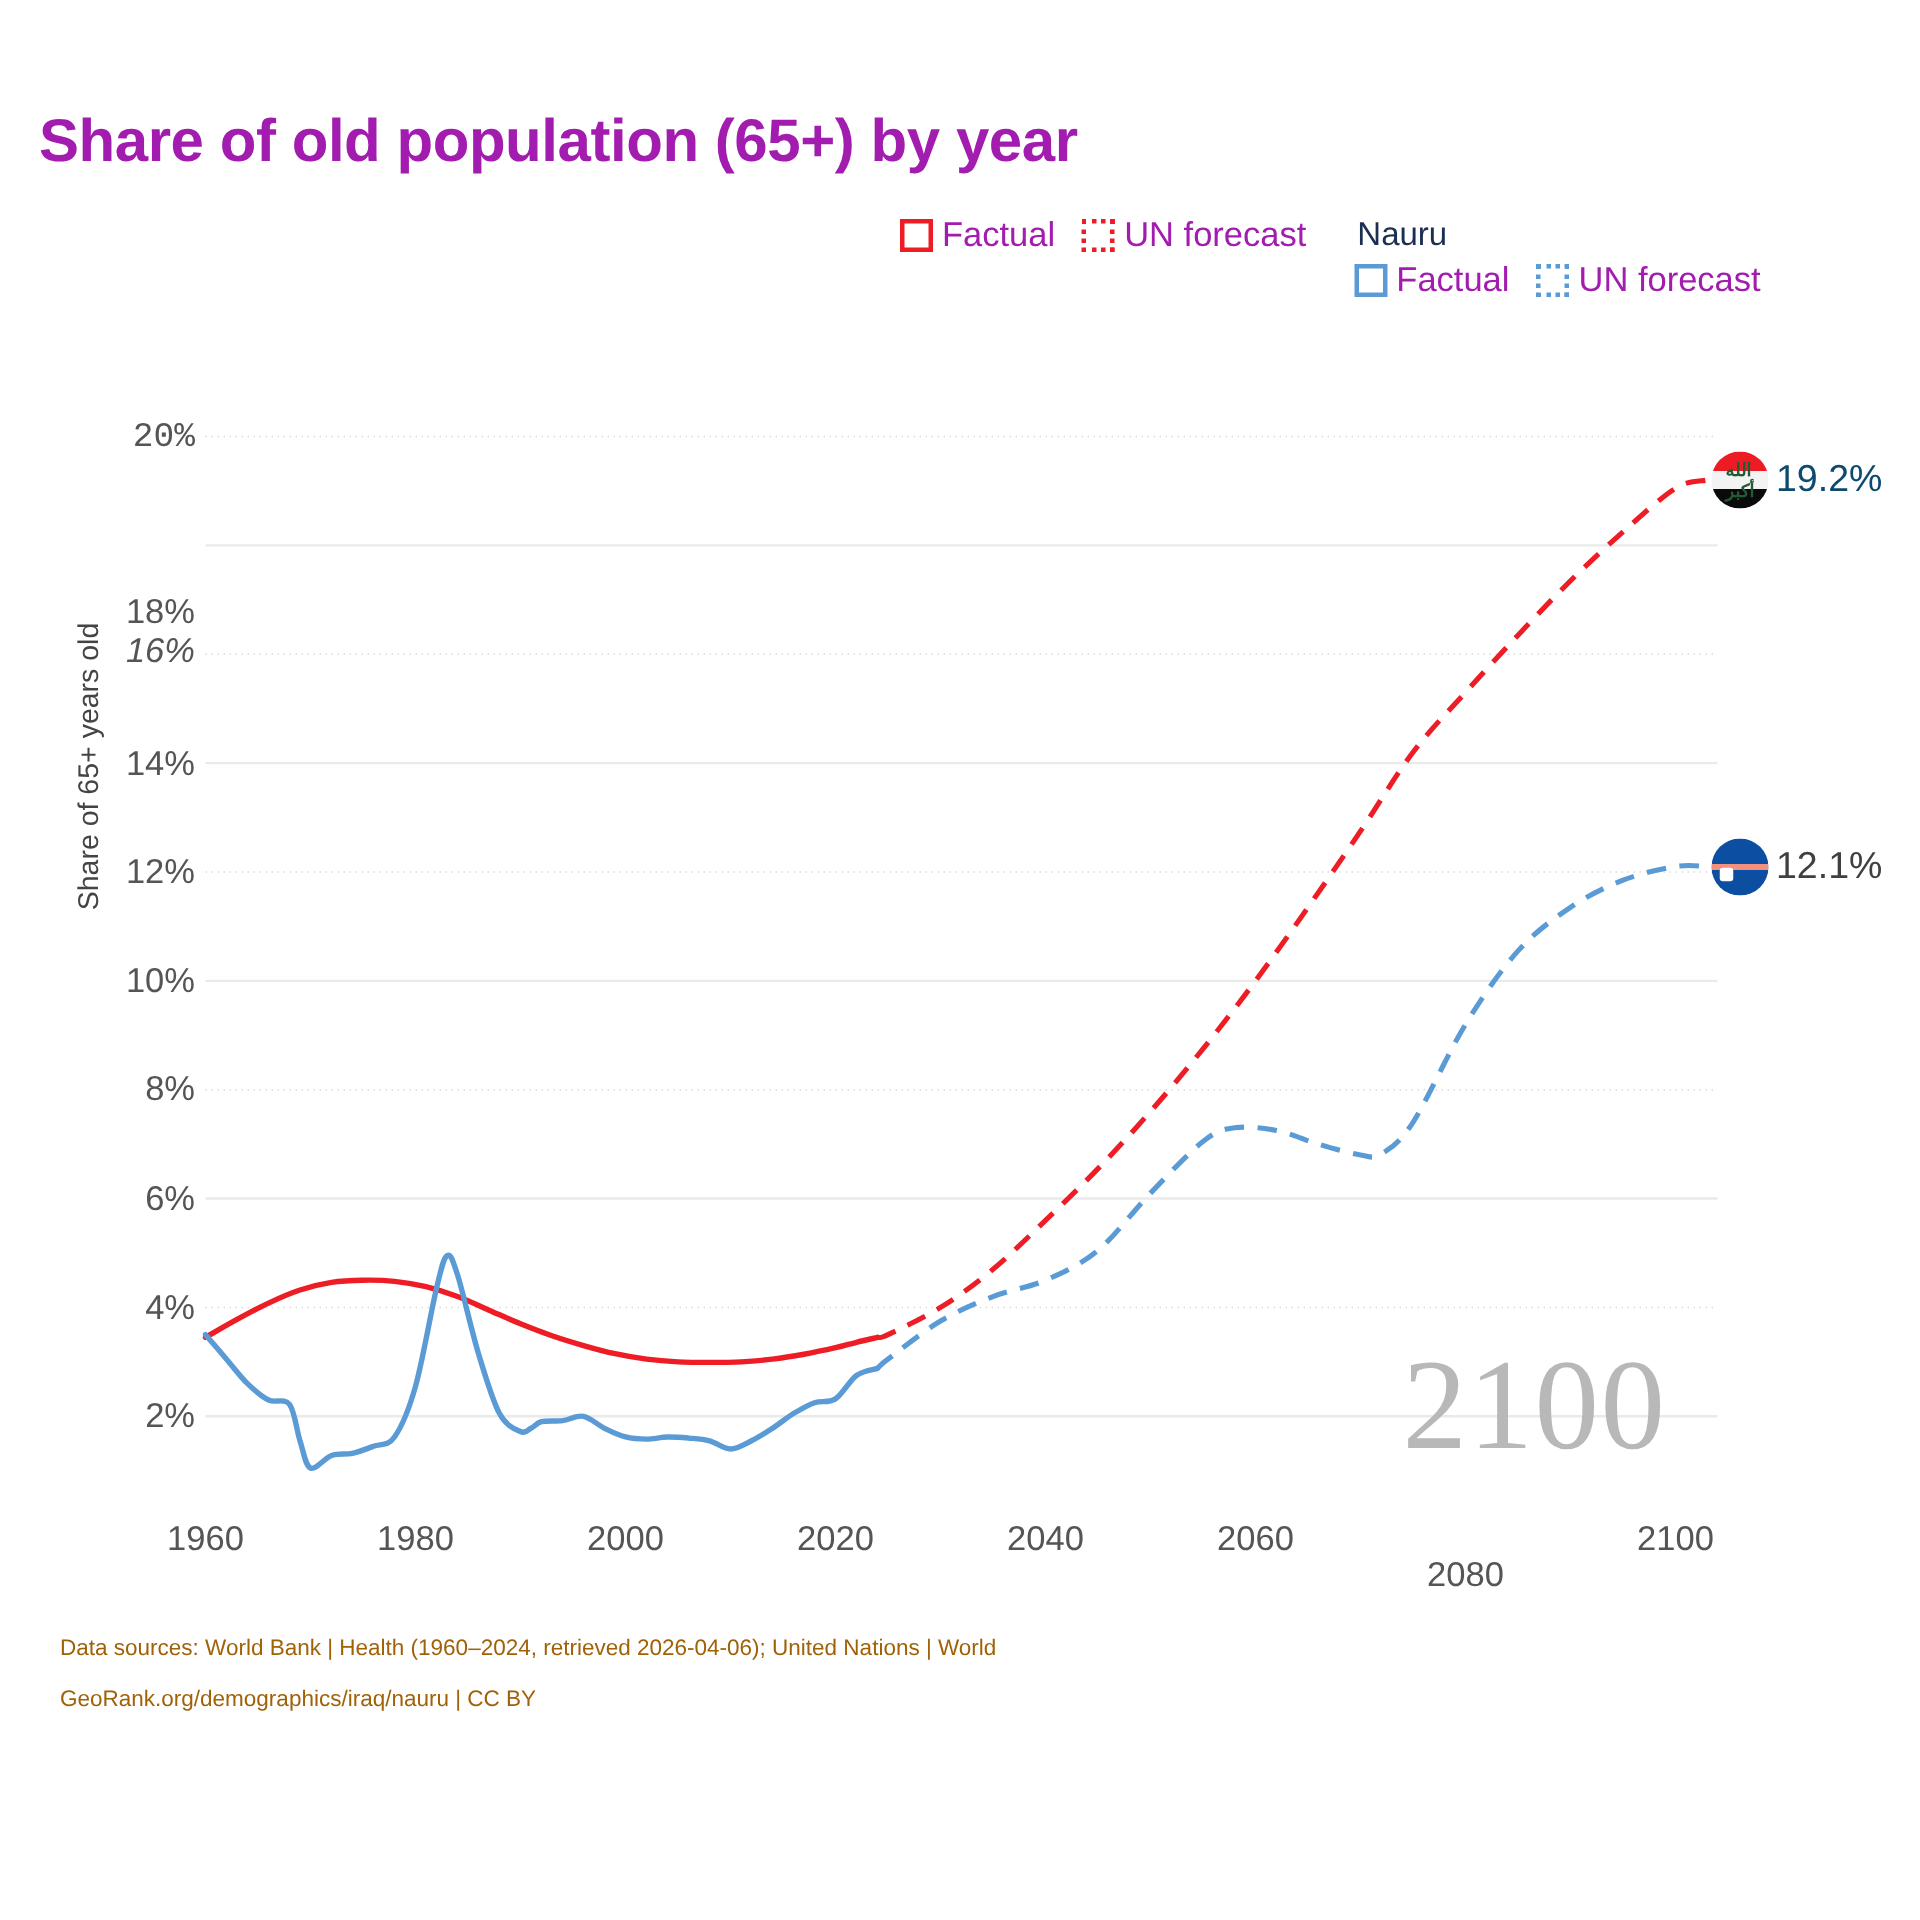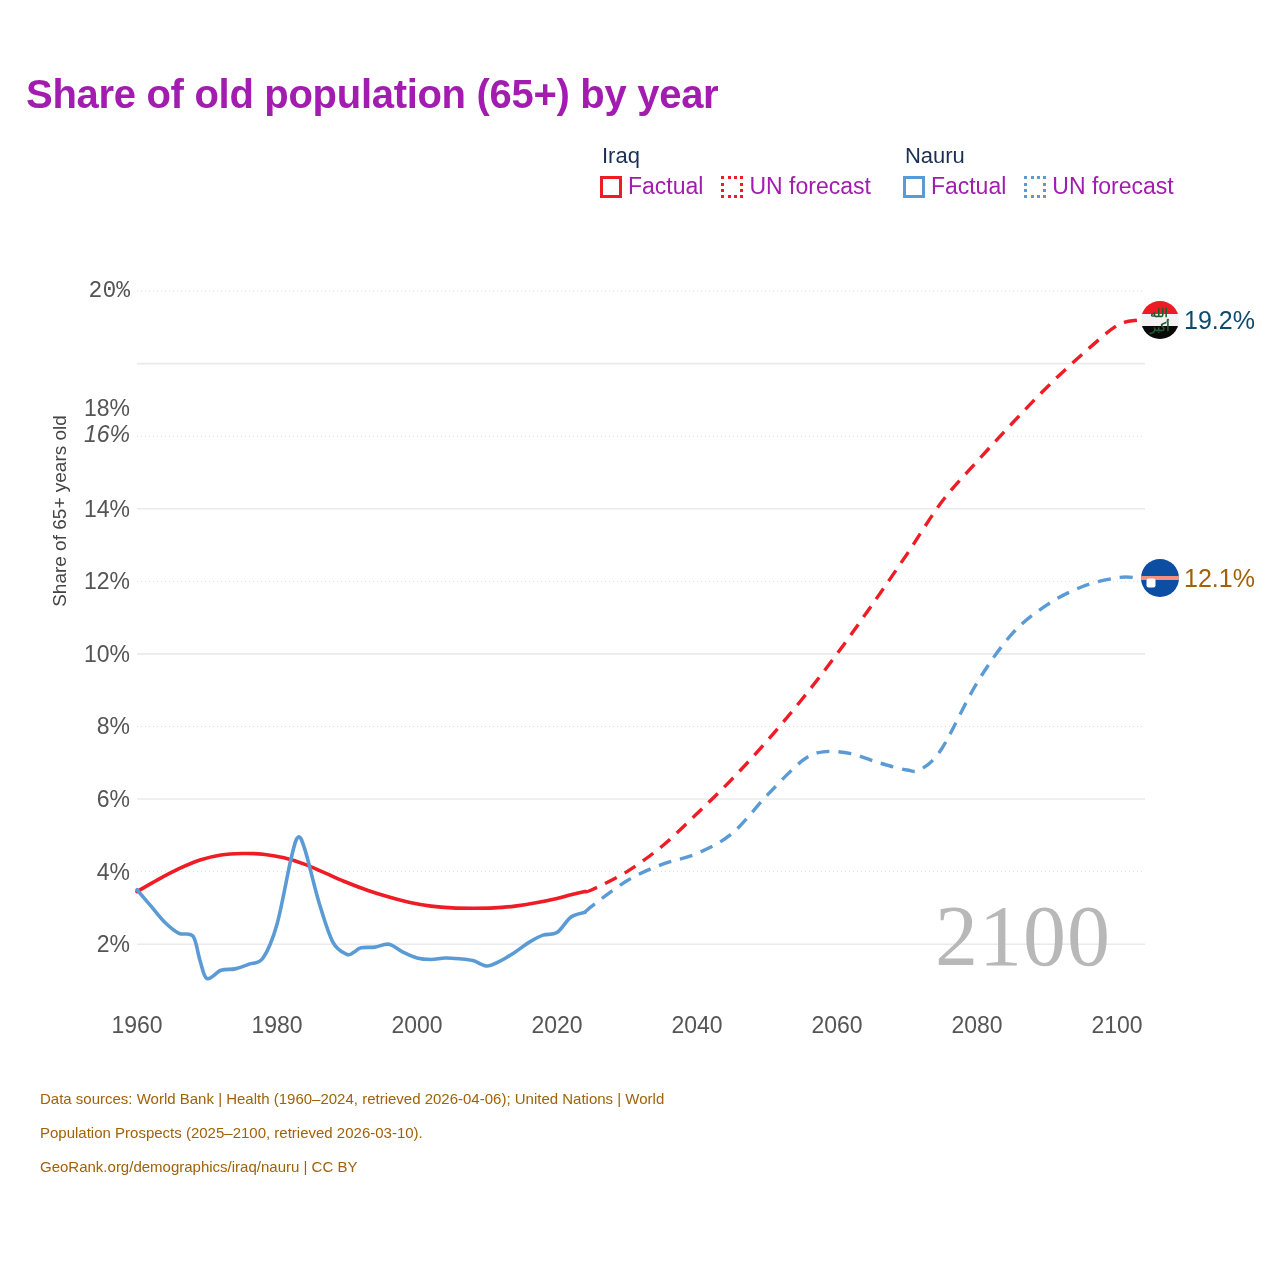--- a/index.html
+++ b/index.html
@@ -132,21 +132,21 @@
     line-height: 86px;
     white-space: nowrap;
   }
   .endlabel {
     position: absolute;
     font-size: 25px;
     white-space: nowrap;
     transform: translateY(-50%);
   }
   .endlabel.red  { color: #0c4a6e; }
-  .endlabel.blue { color: #a16207; }
+  .endlabel.blue { color: #404040; }
   .flag-marker {
     position: absolute;
     width: 38px;
     height: 38px;
     border-radius: 50%;
     overflow: hidden;
     transform: translate(-50%, -50%);
   }
   .flag-iraq-top    { position:absolute; left:0; top:0;    width:100%; height:33.4%; background:#ed1c24; }
   .flag-iraq-mid    { position:absolute; left:0; top:33.4%;width:100%; height:33.2%; background:#f3f3f3; }
@@ -171,21 +171,20 @@
 </style>
 </head>
 <body>
 
 <div id="page">
 
   <div class="chart-title">Share of old population (65+) by year</div>
 
   <div class="legend">
     <div class="legend-group">
-      <div class="legend-country">Iraq</div>
       <div class="legend-row">
         <div class="legend-item">
           <span class="swatch solid-red"></span>
           <span class="legend-label">Factual</span>
         </div>
         <div class="legend-item">
           <span class="swatch dot-red"></span>
           <span class="legend-label">UN forecast</span>
         </div>
       </div>
@@ -219,21 +218,21 @@
         <div class="ytick" style="top: 363.604px; margin-top: 44px;">18%</div>
         <div class="ytick" style="top: 291.03px; font-family: Liberation Mono, monospace;">20%</div>
       </div>
     <div id="xtick-holder">
         <div class="xtick" style="left: 137px;">1960</div>
         <div class="xtick" style="left: 277px;">1980</div>
         <div class="xtick" style="left: 417px;">2000</div>
         <div class="xtick" style="left: 557px;">2020</div>
         <div class="xtick" style="left: 697px;">2040</div>
         <div class="xtick" style="left: 837px;">2060</div>
-        <div class="xtick" style="left: 977px;">2080</div>
+        <div class="xtick" style="left: 977px; margin-top: 24px;">2080</div>
         <div class="xtick" style="left: 1117px;">2100</div>
       </div>
 
     <svg id="plot-svg" width="1280" height="1060" style="position:absolute;left:0;top:0;">
         <line x1="137" x2="1145" y1="944.1980198019802" y2="944.1980198019802" stroke="#eaeaea" stroke-width="1.6" stroke-dasharray="none"></line>
         <line x1="137" x2="1145" y1="871.6237623762377" y2="871.6237623762377" stroke="#dcdcdc" stroke-width="1" stroke-dasharray="1,3"></line>
         <line x1="137" x2="1145" y1="799.049504950495" y2="799.049504950495" stroke="#eaeaea" stroke-width="1.6" stroke-dasharray="none"></line>
         <line x1="137" x2="1145" y1="726.4752475247524" y2="726.4752475247524" stroke="#dcdcdc" stroke-width="1" stroke-dasharray="1,3"></line>
         <line x1="137" x2="1145" y1="653.90099009901" y2="653.90099009901" stroke="#eaeaea" stroke-width="1.6" stroke-dasharray="none"></line>
         <line x1="137" x2="1145" y1="581.3267326732673" y2="581.3267326732673" stroke="#dcdcdc" stroke-width="1" stroke-dasharray="1,3"></line>
@@ -260,17 +259,16 @@
     <div class="flag-marker" id="flag-nauru" style="left: 1160px; top: 577.698px;">
       <span class="flag-nauru-bg"></span>
       <span class="flag-nauru-band"></span>
       <span class="flag-nauru-star"></span>
     </div>
     <div class="endlabel blue" id="label-nauru" style="left: 1184px; top: 577.698px;">12.1%</div>
   </div>
 
   <div class="footer">
     <div class="footer-line">Data sources: World Bank | Health (1960–2024, retrieved 2026-04-06); United Nations | World</div>
-    <div class="footer-line">Population Prospects (2025–2100, retrieved 2026-03-10).</div>
     <div class="footer-line">GeoRank.org/demographics/iraq/nauru | CC BY</div>
   </div>
 
 </div>
 
 </body></html>

